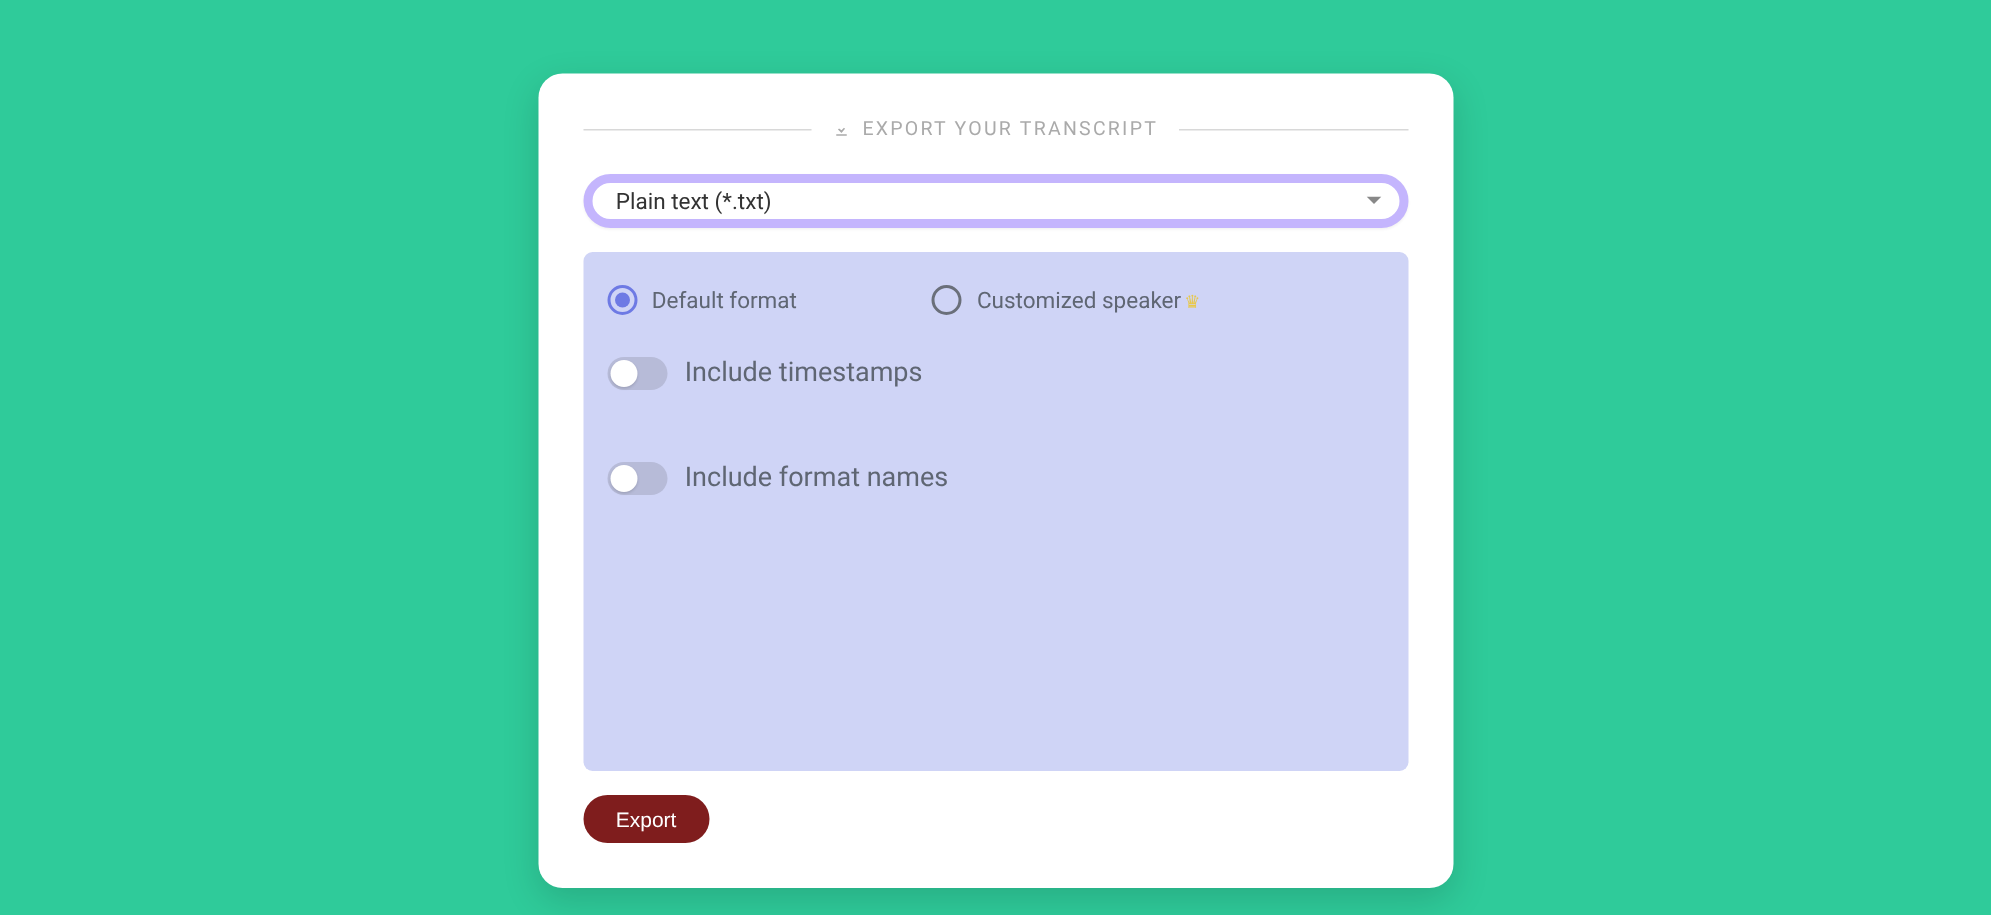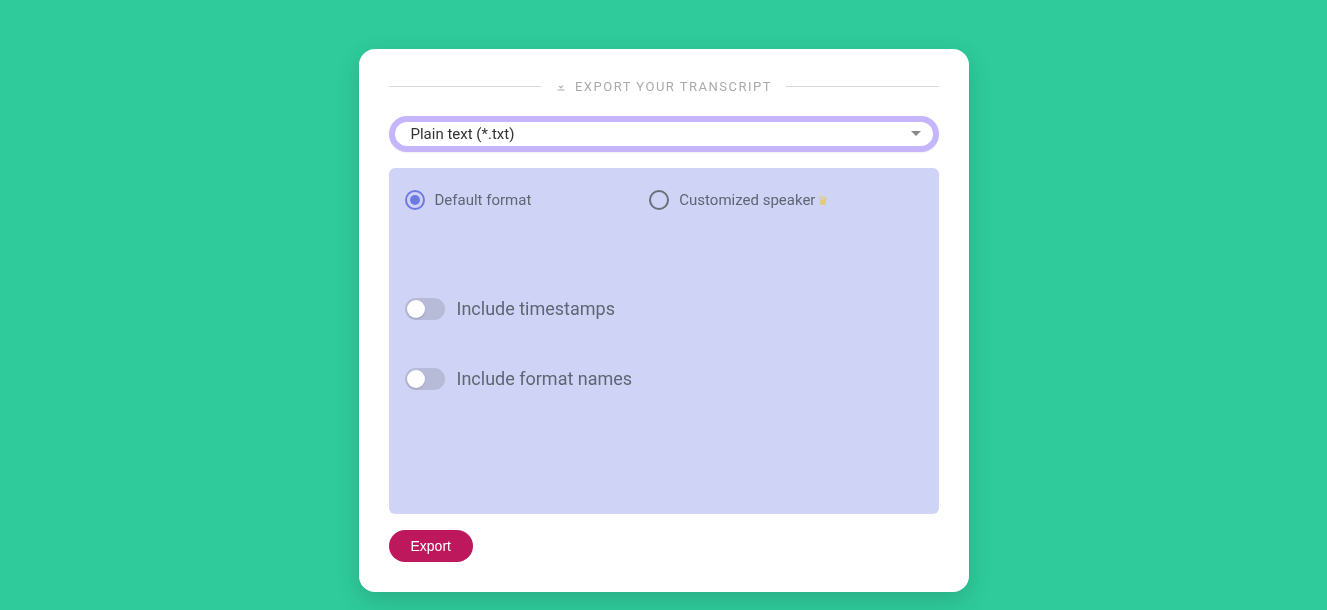--- a/index.html
+++ b/index.html
@@ -84,22 +84,22 @@
     }
     .options-panel {
       background: #cfd4f6;
       border-radius: 6px;
       padding: 18px 16px 28px 16px;
       min-height: 346px;
     }
     .radio-row {
       display: flex;
       align-items: center;
-      gap: 118px;
-      margin-bottom: 88px;
+      gap: 90px;
+      margin-bottom: 28px;
       padding-top: 4px;
       text-align: center;
     }
     .radio-option {
       display: flex;
       align-items: center;
       gap: 10px;
       cursor: pointer;
     }
     .radio-circle {
@@ -154,21 +154,21 @@
       top: 2px;
       left: 2px;
       box-shadow: 0 1px 2px rgba(0,0,0,0.15);
     }
     .toggle-label {
       color: #5f6673;
       font-size: 18px;
     }
     .export-button {
       margin-top: 16px;
-      background: #be185d;
+      background: #7f1d1d;
       color: #fff;
       border: none;
       border-radius: 18px;
       padding: 8px 22px;
       font-size: 14px;
       cursor: pointer;
     }
   </style>
 </head>
 <body>

